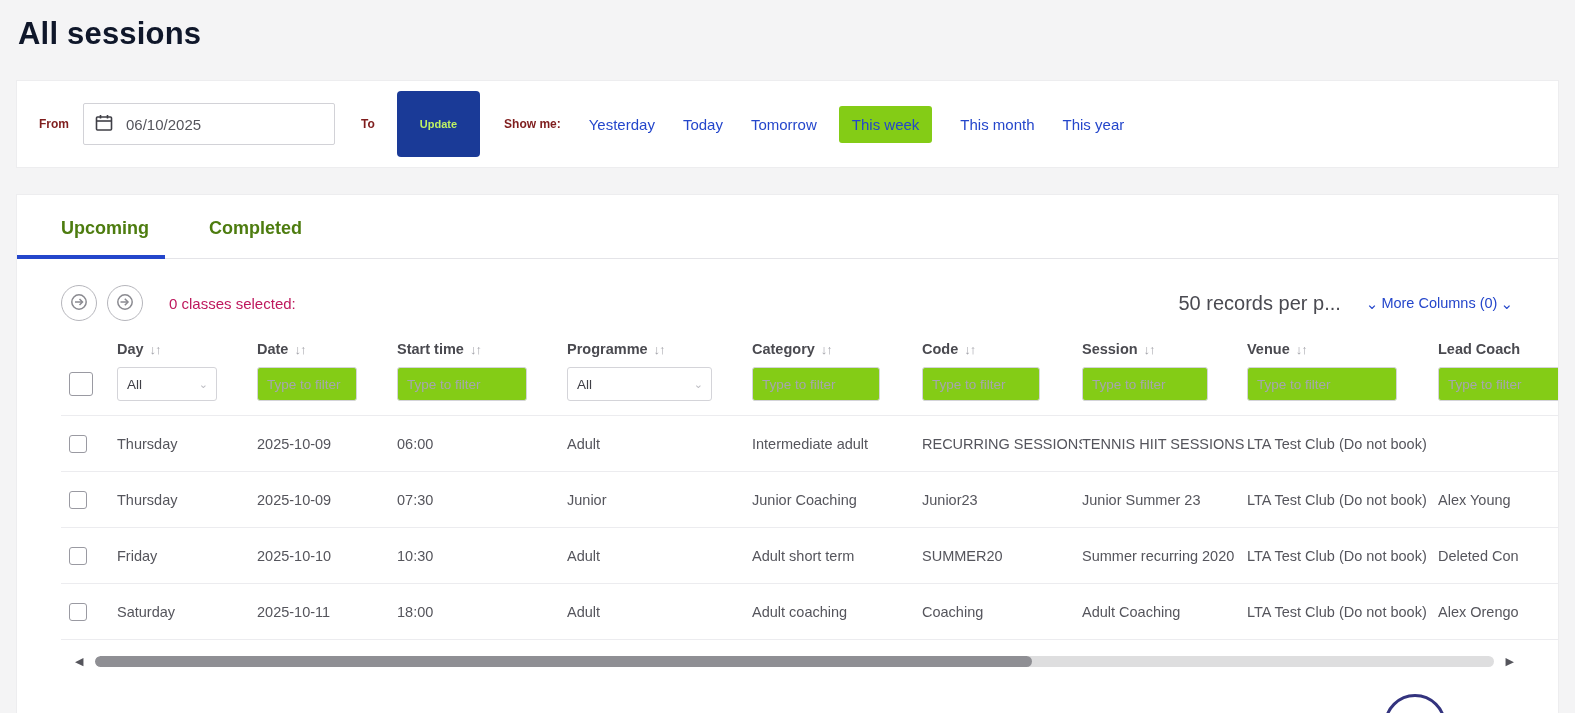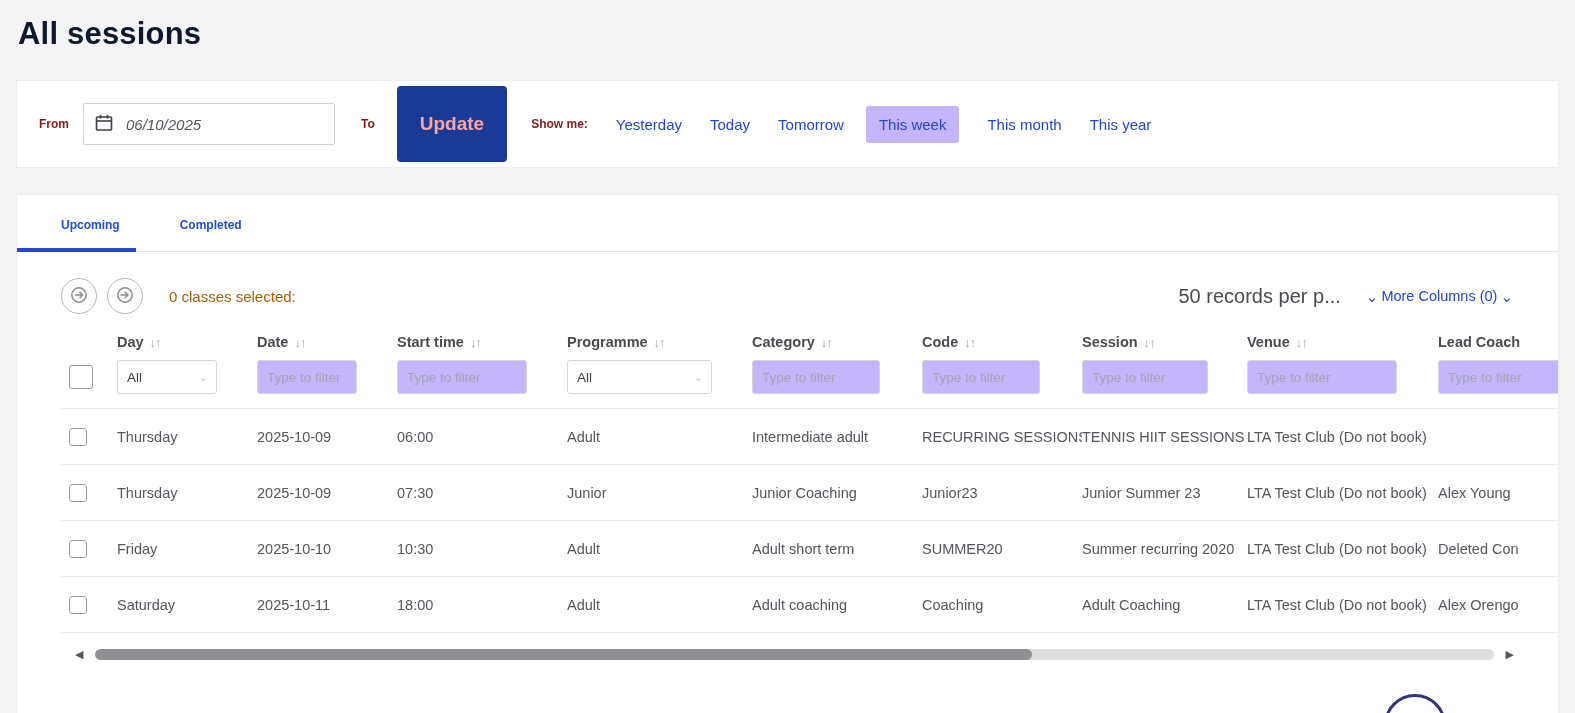--- a/index.html
+++ b/index.html
@@ -30,83 +30,83 @@
     display:flex; align-items:center; height:42px; width:252px;
     margin-left:14px; border:1px solid #d2d2d7; border-radius:2px; background:#fff;
   }
   .cal-btn {
     width:40px; height:100%; display:flex; align-items:center; justify-content:center;
     cursor:pointer; background:transparent; border:none;
   }
   .date-input {
     border:none; outline:none; flex:1; min-width:0;
     font-size:15px; color:#55555c; font-family:inherit;
-    padding:0 10px 0 2px; background:transparent;font-style:italic;
+    padding:0 10px 0 2px; background:transparent;
   }
   .to-lbl { margin-left:26px; }
   .update-btn {
-    margin-left:22px; background:#1a3a97; color:#fca5a5;
-    font-weight:700; font-size:19px; font-family:inherit;
+    margin-left:22px; background:#1a3a97; color:#bef264;
+    font-weight:700; font-size:11px; font-family:inherit;
     border:none; border-radius:4px; padding:27px 23px; cursor:pointer;
   }
   .show-me { margin-left:24px; }
   .quick-links { display:flex; align-items:center; }
   .quick-link {
     color:#2446cb; font-size:15px; margin-left:28px;
     cursor:pointer; white-space:nowrap;
   }
   .quick-link.selected {
-    background:#c4b5fd; border-radius:3px; padding:10px 13px; margin-left:22px;
+    background:#84cc16; border-radius:3px; padding:10px 13px; margin-left:22px;
   }
 
   
   .main-card {
     margin:26px 16px 0; height:523px;
     position:relative; overflow:hidden;
   }
   .tabs { display:flex; border-bottom:1px solid #e4e4e8; padding-left:32px; }
   .tab {
-    font-weight:700; font-size:12px; color:#1d4ed8;
+    font-weight:700; font-size:18px; color:#4d7c0f;
     padding:23px 12px 19px; margin-right:36px;
     cursor:pointer; position:relative; white-space:nowrap;
   }
   .tab.active::after {
     content:""; position:absolute; left:-32px; right:-4px; bottom:-1px;
     height:4px; background:#2446cb;
   }
 
   .toolbar { display:flex; align-items:center; padding:26px 42px 18px 44px; }
   .circle-btn {
     width:36px; height:36px; border-radius:50%;
     border:1.5px solid #b6b6bc; background:#fff;
     display:flex; align-items:center; justify-content:center;
     margin-right:10px; cursor:pointer; padding:0;
   }
-  .selected-text { margin-left:16px; font-size:15px; color:#a16207; }
+  .selected-text { margin-left:16px; font-size:15px; color:#be185d; }
   .toolbar-right { margin-left:auto; display:flex; align-items:center; }
   .records { color:#4a4a51; font-size:20px; margin-right:22px; cursor:pointer; }
   .more-cols { color:#2446cb; font-size:14.5px; display:flex; align-items:center; cursor:pointer; }
   .chev { color:#2446cb; font-size:15px; margin:0 3px; line-height:1; }
 
   
   .table-wrap { margin-left:44px; overflow:hidden; }
   table { border-collapse:collapse; table-layout:fixed; width:1547px; }
   th {
     text-align:left; font-size:14.5px; font-weight:700; color:#4a4a50;
     padding:2px 8px 10px 0; white-space:nowrap;
   }
   .sort-icons {
     color:#a3a3aa; font-weight:400; font-size:13px;
     margin-left:6px; letter-spacing:-1px; cursor:pointer;
   }
   .filter-row td { padding:0 12px 14px 0; vertical-align:middle; }
   .ctrl-input {
     height:34px; border:1px solid #d4d4d9; border-radius:3px;
     padding:0 9px; font-size:13.5px; color:#55555c;
-    font-family:inherit; background:#c4b5fd; width:130px;
+    font-family:inherit; background:#84cc16; width:130px;
   }
   .ctrl-input::placeholder { color:#a6a6ae; }
   .ctrl-select {
     height:34px; border:1px solid #d4d4d9; border-radius:3px;
     display:flex; align-items:center; justify-content:space-between;
     padding:0 8px 0 9px; font-size:13.5px; color:#3f3f46;
     background:#fff; cursor:pointer; width:100px;
   }
   .select-caret { color:#bcbcc2; font-size:11px; line-height:1; }
   .filter-row td:nth-child(2) .ctrl-select { width:100px; }

